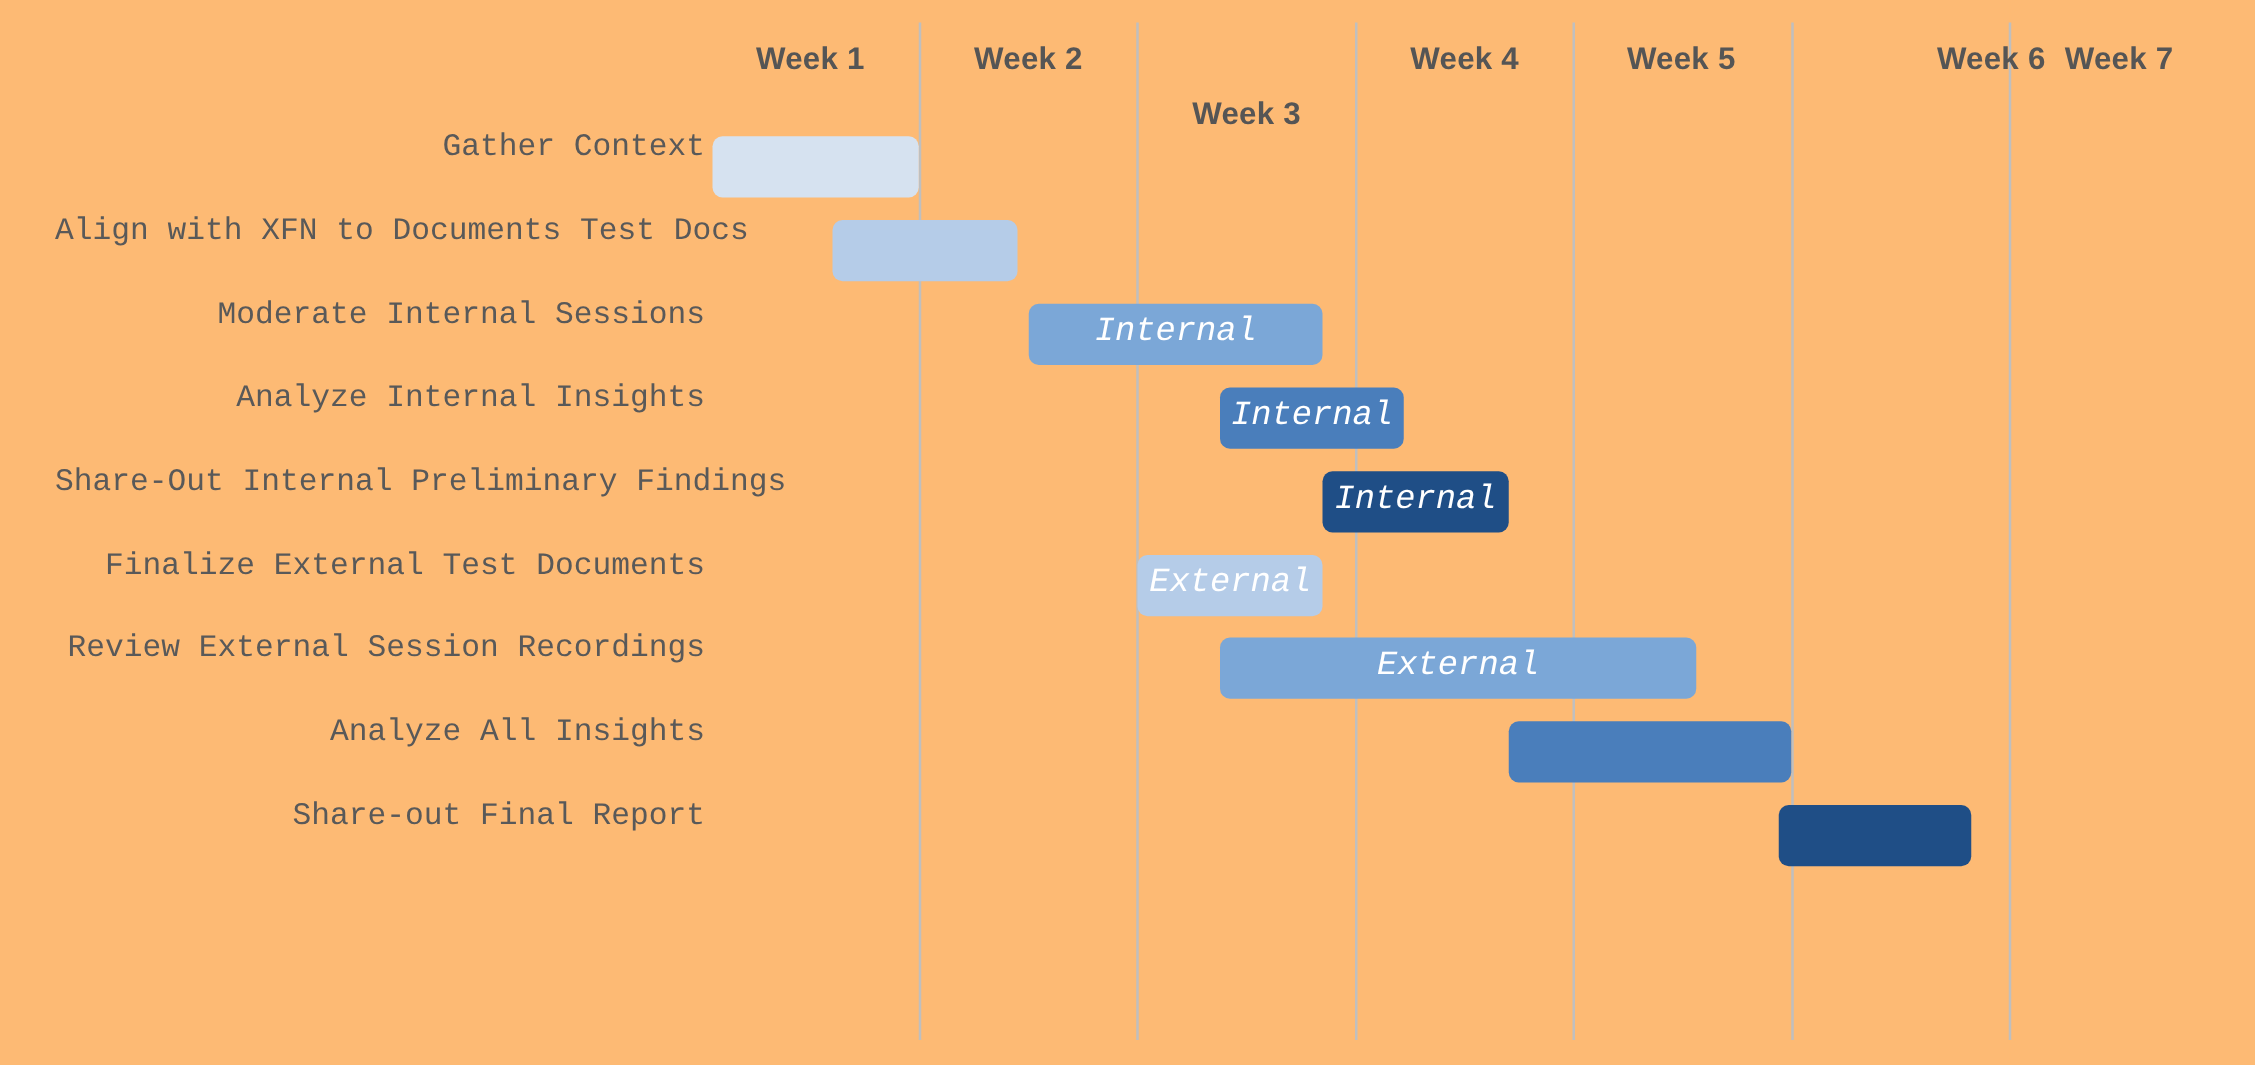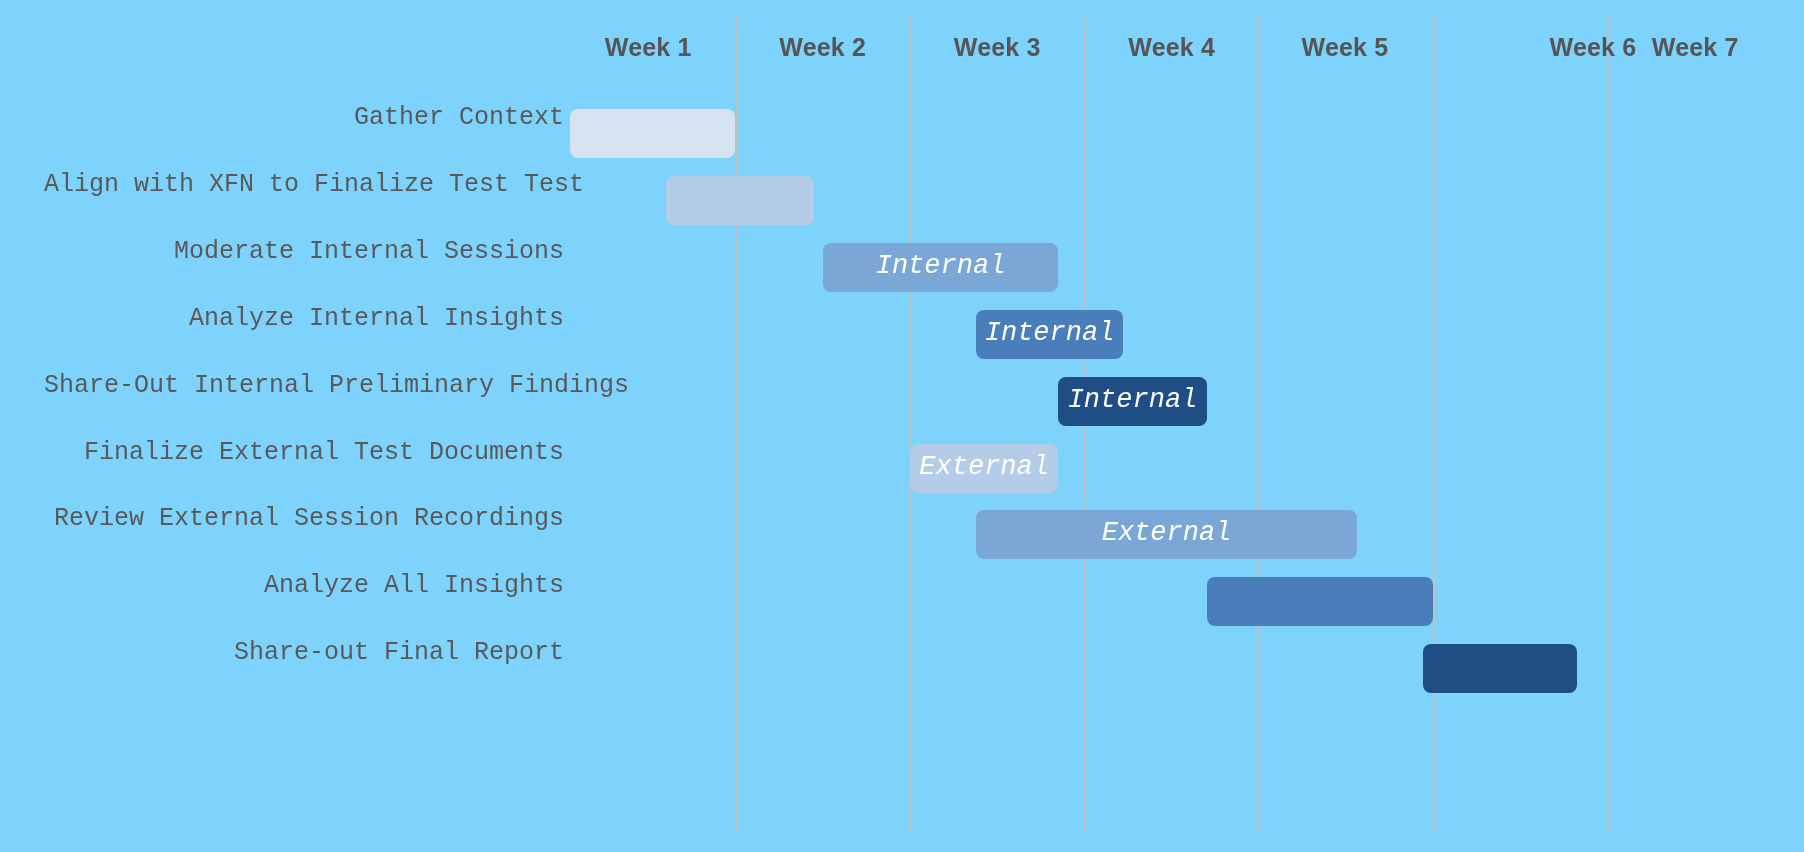--- a/index.html
+++ b/index.html
@@ -12,21 +12,21 @@
     width: 1804px;
     height: 852px;
     font-family: "Liberation Sans", sans-serif;
     overflow: hidden;
   }
 
   #gantt-root {
     position: relative;
     width: 1804px;
     height: 852px;
-    background: #7dd3fc;
+    background: #fdba74;
   }
 
   
   #gridlines {
     position: absolute;
     left: 0;
     top: 0;
     width: 1804px;
     height: 852px;
     pointer-events: none;
@@ -114,34 +114,34 @@
       <div class="gridline" style="left: 909px;"></div>
       <div class="gridline" style="left: 1083.5px;"></div>
       <div class="gridline" style="left: 1258px;"></div>
       <div class="gridline" style="left: 1432.5px;"></div>
       <div class="gridline" style="left: 1607px;"></div>
     </div>
 
   <div id="week-header">
       <div class="week-label" style="left: 561px; width: 174.5px;">Week 1</div>
       <div class="week-label" style="left: 735.5px; width: 174.5px;">Week 2</div>
-      <div class="week-label" style="left: 910px; width: 174.5px;">Week 3</div>
+      <div class="week-label" style="left: 910px; width: 174.5px; margin-top: 44px;">Week 3</div>
       <div class="week-label" style="left: 1084.5px; width: 174.5px;">Week 4</div>
       <div class="week-label" style="left: 1259px; width: 172px;">Week 5</div>
       <div class="week-label" style="left: 1488px; width: 210px;">Week 6</div>
       <div class="week-label" style="left: 1608px; width: 174.5px;">Week 7</div>
     </div>
 
   <div id="rows">
       <div class="gantt-row" style="top: 84px;">
         <div class="row-label">Gather Context</div>
         <div class="gantt-bar" style="left: 569.725px; width: 165.775px; background: rgb(214, 226, 240);"></div>
       </div>
       <div class="gantt-row" style="top: 150.9px;">
-        <div class="row-label">Align with XFN to Finalize Test Test</div>
+        <div class="row-label">Align with XFN to Documents Test Docs</div>
         <div class="gantt-bar" style="left: 665.7px; width: 148.325px; background: rgb(181, 204, 232);"></div>
       </div>
       <div class="gantt-row" style="top: 217.8px;">
         <div class="row-label">Moderate Internal Sessions</div>
         <div class="gantt-bar" style="left: 822.75px; width: 235.575px; background: rgb(123, 167, 215);">
           <span class="bar-text">Internal</span>
         </div>
       </div>
       <div class="gantt-row" style="top: 284.7px;">
         <div class="row-label">Analyze Internal Insights</div>

